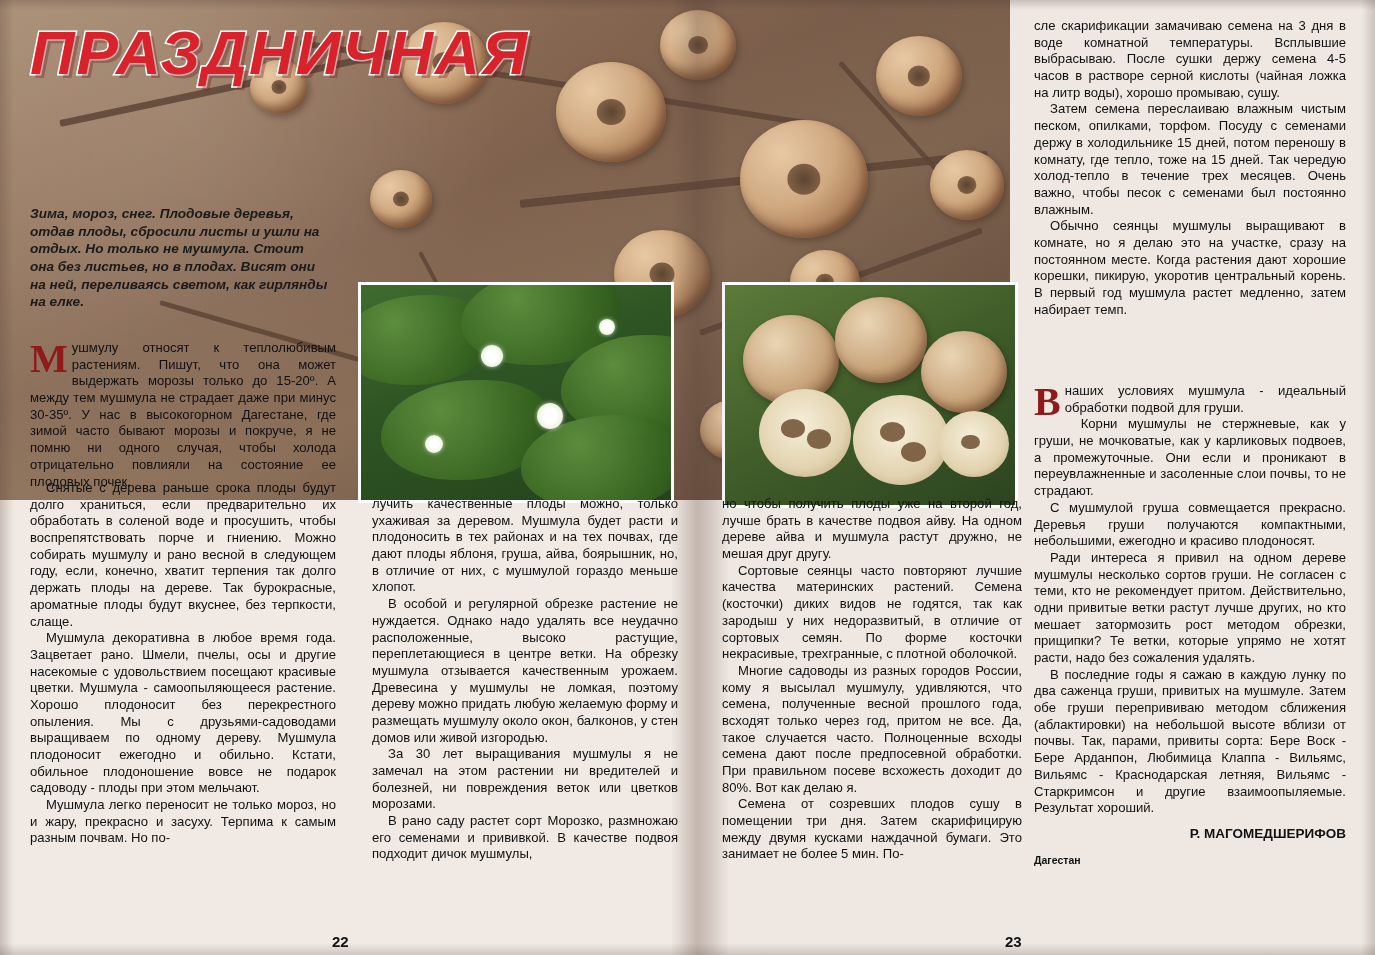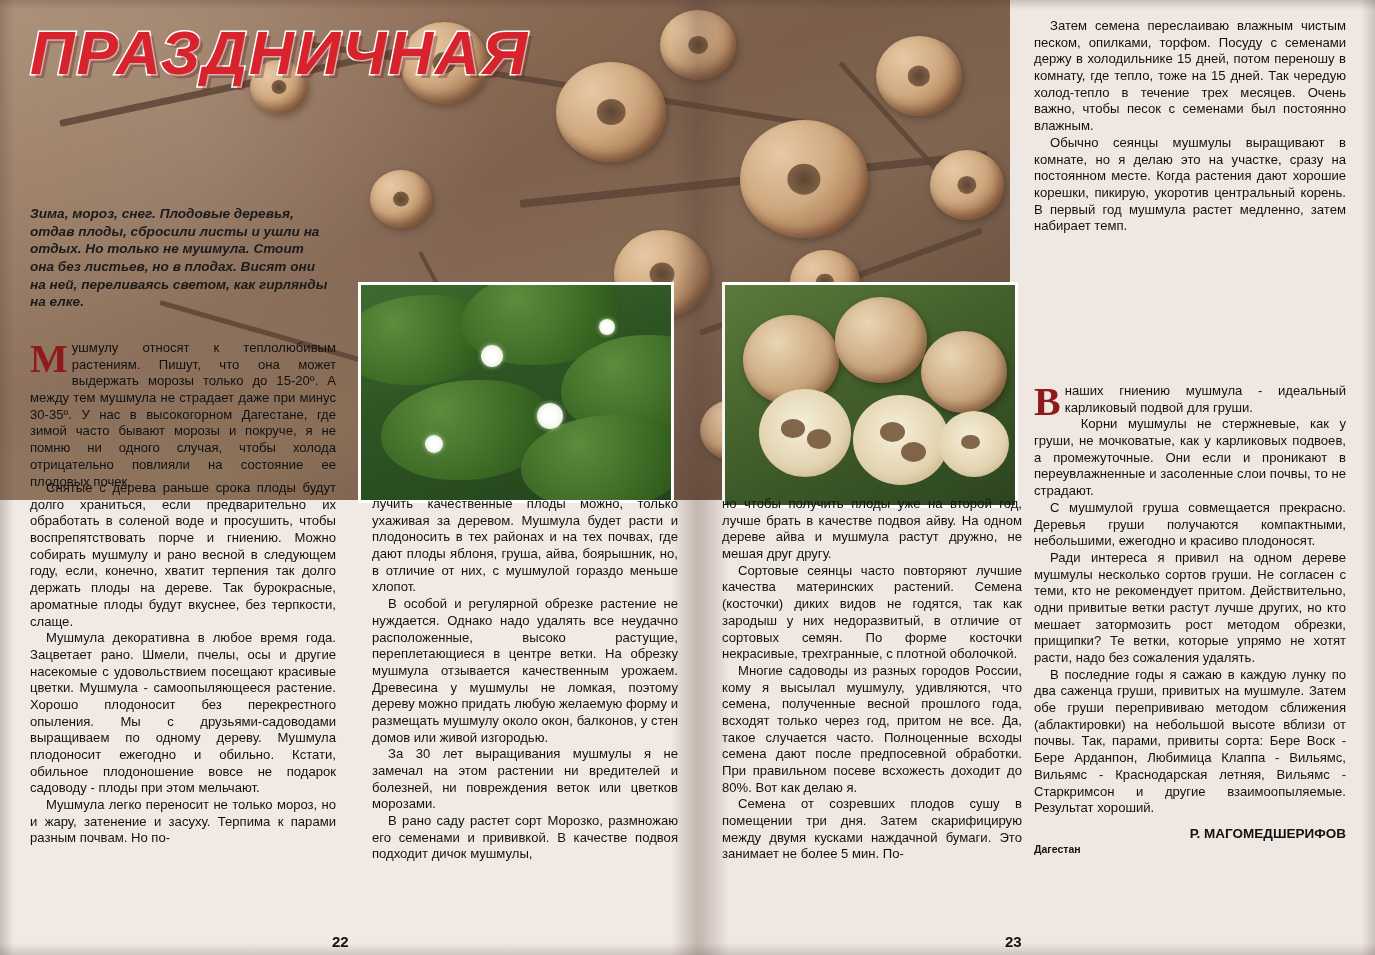--- a/index.html
+++ b/index.html
@@ -68,21 +68,21 @@
     padding:2px 4px 0 0;font-family:"Liberation Serif",serif;}
 
   .c1{left:30px;top:340px;width:306px;}
   .c2{left:30px;top:480px;width:306px;}
   .c3{left:372px;top:496px;width:306px;}
   .c4{left:722px;top:496px;width:300px;}
   .c5{left:1034px;top:18px;width:312px;}
   .c6{left:1034px;top:383px;width:312px;}
 
   .sign{margin-top:8px;font-weight:bold;font-size:13.5px;text-align:right;}
-  .sign-sub{font-weight:bold;font-size:10.5px;text-align:left;margin-top:1px;}
+  .sign-sub{font-weight:bold;font-size:10.5px;text-align:left;margin-top:12px;}
 
   .pagenum{position:absolute;font-size:15px;font-weight:bold;color:#111;margin-top:28px;}
   .pn-left{left:332px;top:905px;}
   .pn-right{left:1005px;top:905px;}
 </style>
 </head>
 <body>
 
 <div class="page">
 
@@ -151,44 +151,45 @@
     </div>
   </div>
 
   <div class="col c1">
     <p class="noind"><span class="dropcap">М</span><span>ушмулу относят к теплолюбивым растениям. Пишут, что она может выдержать морозы только до 15-20º. А между тем мушмула не страдает даже при минус 30-35º. У нас в высокогорном Дагестане, где зимой часто бывают морозы и покруче, я не помню ни одного случая, чтобы холода отрицательно повлияли на состояние ее плодовых почек.</span></p>
   </div>
 
   <div class="col c2">
     <p>Снятые с дерева раньше срока плоды будут долго храниться, если предварительно их обработать в соленой воде и просушить, чтобы воспрепятствовать порче и гниению. Можно собирать мушмулу и рано весной в следующем году, если, конечно, хватит терпения так долго держать плоды на дереве. Так бурокрасные, ароматные плоды будут вкуснее, без терпкости, слаще.</p>
     <p>Мушмула декоративна в любое время года. Зацветает рано. Шмели, пчелы, осы и другие насекомые с удовольствием посещают красивые цветки. Мушмула - самоопыляющееся растение. Хорошо плодоносит без перекрестного опыления. Мы с друзьями-садоводами выращиваем по одному дереву. Мушмула плодоносит ежегодно и обильно. Кстати, обильное плодоношение вовсе не подарок садоводу - плоды при этом мельчают.</p>
-    <p>Мушмула легко переносит не только мороз, но и жару, затенение и засуху. Терпима к парами разным почвам. Но по-</p>
+    <p>Мушмула легко переносит не только мороз, но и жару, прекрасно и засуху. Терпима к самым разным почвам. Но по-</p>
   </div>
 
   <div class="col c3">
     <p class="noind">лучить качественные плоды можно, только ухаживая за деревом. Мушмула будет расти и плодоносить в тех районах и на тех почвах, где дают плоды яблоня, груша, айва, боярышник, но, в отличие от них, с мушмулой гораздо меньше хлопот.</p>
     <p>В особой и регулярной обрезке растение не нуждается. Однако надо удалять все неудачно расположенные, высоко растущие, переплетающиеся в центре ветки. На обрезку мушмула отзывается качественным урожаем. Древесина у мушмулы не ломкая, поэтому дереву можно придать любую желаемую форму и размещать мушмулу около окон, балконов, у стен домов или живой изгородью.</p>
     <p>За 30 лет выращивания мушмулы я не замечал на этом растении ни вредителей и болезней, ни повреждения веток или цветков морозами.</p>
     <p>В рано саду растет сорт Морозко, размножаю его семенами и прививкой. В качестве подвоя подходит дичок мушмулы,</p>
   </div>
 
   <div class="col c4">
     <p class="noind">но чтобы получить плоды уже на второй год, лучше брать в качестве подвоя айву. На одном дереве айва и мушмула растут дружно, не мешая друг другу.</p>
     <p>Сортовые сеянцы часто повторяют лучшие качества материнских растений. Семена (косточки) диких видов не годятся, так как зародыш у них недоразвитый, в отличие от сортовых семян. По форме косточки некрасивые, трехгранные, с плотной оболочкой.</p>
     <p>Многие садоводы из разных городов России, кому я высылал мушмулу, удивляются, что семена, полученные весной прошлого года, всходят только через год, притом не все. Да, такое случается часто. Полноценные всходы семена дают после предпосевной обработки. При правильном посеве всхожесть доходит до 80%. Вот как делаю я.</p>
     <p>Семена от созревших плодов сушу в помещении три дня. Затем скарифицирую между двумя кусками наждачной бумаги. Это занимает не более 5 мин. По-</p>
   </div>
 
   <div class="col c5">
+    <p class="noind">сле скарификации замачиваю семена на 3 дня в воде комнатной температуры. Всплывшие выбрасываю. После сушки держу семена 4-5 часов в растворе серной кислоты (чайная ложка на литр воды), хорошо промываю, сушу.</p>
     <p>Затем семена переслаиваю влажным чистым песком, опилками, торфом. Посуду с семенами держу в холодильнике 15 дней, потом переношу в комнату, где тепло, тоже на 15 дней. Так чередую холод-тепло в течение трех месяцев. Очень важно, чтобы песок с семенами был постоянно влажным.</p>
     <p>Обычно сеянцы мушмулы выращивают в комнате, но я делаю это на участке, сразу на постоянном месте. Когда растения дают хорошие корешки, пикирую, укоротив центральный корень. В первый год мушмула растет медленно, затем набирает темп.</p>
   </div>
 
   <div class="col c6">
-    <p class="noind"><span class="dropcap">В</span><span> наших гниению мушмула - идеальный карликовый подвой для груши.</span></p>
+    <p class="noind"><span class="dropcap">В</span><span> наших условиях мушмула - идеальный обработки подвой для груши.</span></p>
     <p>Корни мушмулы не стержневые, как у груши, не мочковатые, как у карликовых подвоев, а промежуточные. Они если и проникают в переувлажненные и засоленные слои почвы, то не страдают.</p>
     <p>С мушмулой груша совмещается прекрасно. Деревья груши получаются компактными, небольшими, ежегодно и красиво плодоносят.</p>
     <p>Ради интереса я привил на одном дереве мушмулы несколько сортов груши. Не согласен с теми, кто не рекомендует притом. Действительно, одни привитые ветки растут лучше других, но кто мешает затормозить рост методом обрезки, прищипки? Те ветки, которые упрямо не хотят расти, надо без сожаления удалять.</p>
     <p>В последние годы я сажаю в каждую лунку по два саженца груши, привитых на мушмуле. Затем обе груши перепрививаю методом сближения (аблактировки) на небольшой высоте вблизи от почвы. Так, парами, привиты сорта: Бере Воск - Бере Арданпон, Любимица Клаппа - Вильямс, Вильямс - Краснодарская летняя, Вильямс - Старкримсон и другие взаимоопыляемые. Результат хороший.</p>
     <div class="sign">Р. МАГОМЕДШЕРИФОВ</div>
     <div class="sign-sub">Дагестан</div>
   </div>
 
   <div class="pagenum pn-left">22</div>
   <div class="pagenum pn-right">23</div>

